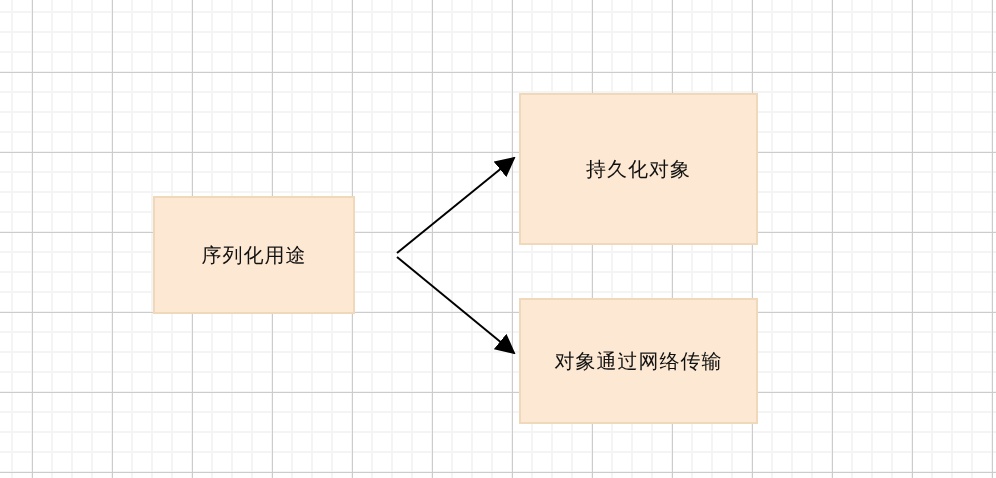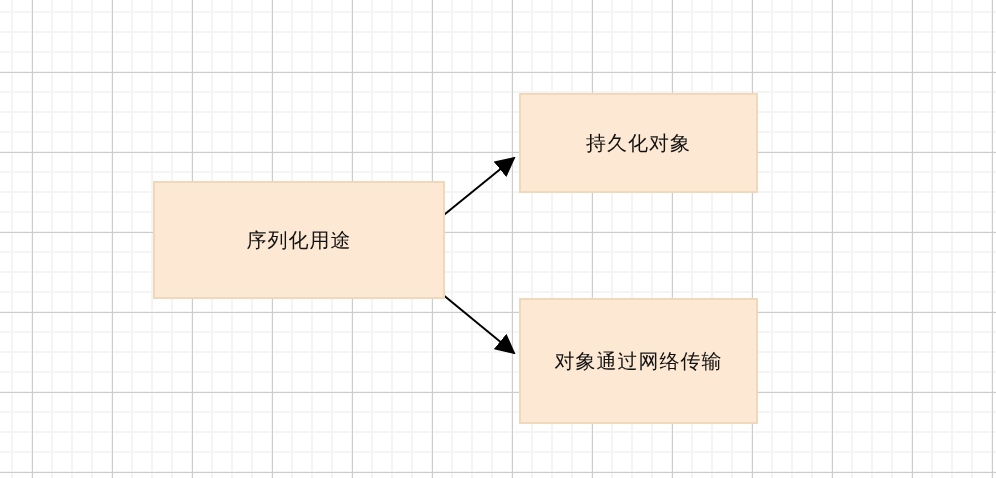--- a/index.html
+++ b/index.html
@@ -31,22 +31,22 @@
     border: 2px solid #f0d8ba;
     display: flex;
     align-items: center;
     justify-content: center;
     font-size: 20px;
     color: #111111;
     letter-spacing: 1px;
     white-space: nowrap;
     cursor: default;
   }
-  .node-purpose   { left: 153px; top: 181px; width: 292px; height: 118px; }
-  .node-persist   { left: 519px; top:  93px; width: 239px; height: 100px; }
+  .node-purpose   { left: 153px; top: 196px; width: 202px; height: 118px; }
+  .node-persist   { left: 519px; top:  93px; width: 239px; height: 152px; }
   .node-network   { left: 519px; top: 298px; width: 239px; height: 126px; }
   .edges-layer {
     position: absolute;
     left: 0; top: 0;
     width: 996px;
     height: 478px;
     pointer-events: none;
   }
   .edges-layer line { pointer-events: stroke; }
 </style>

